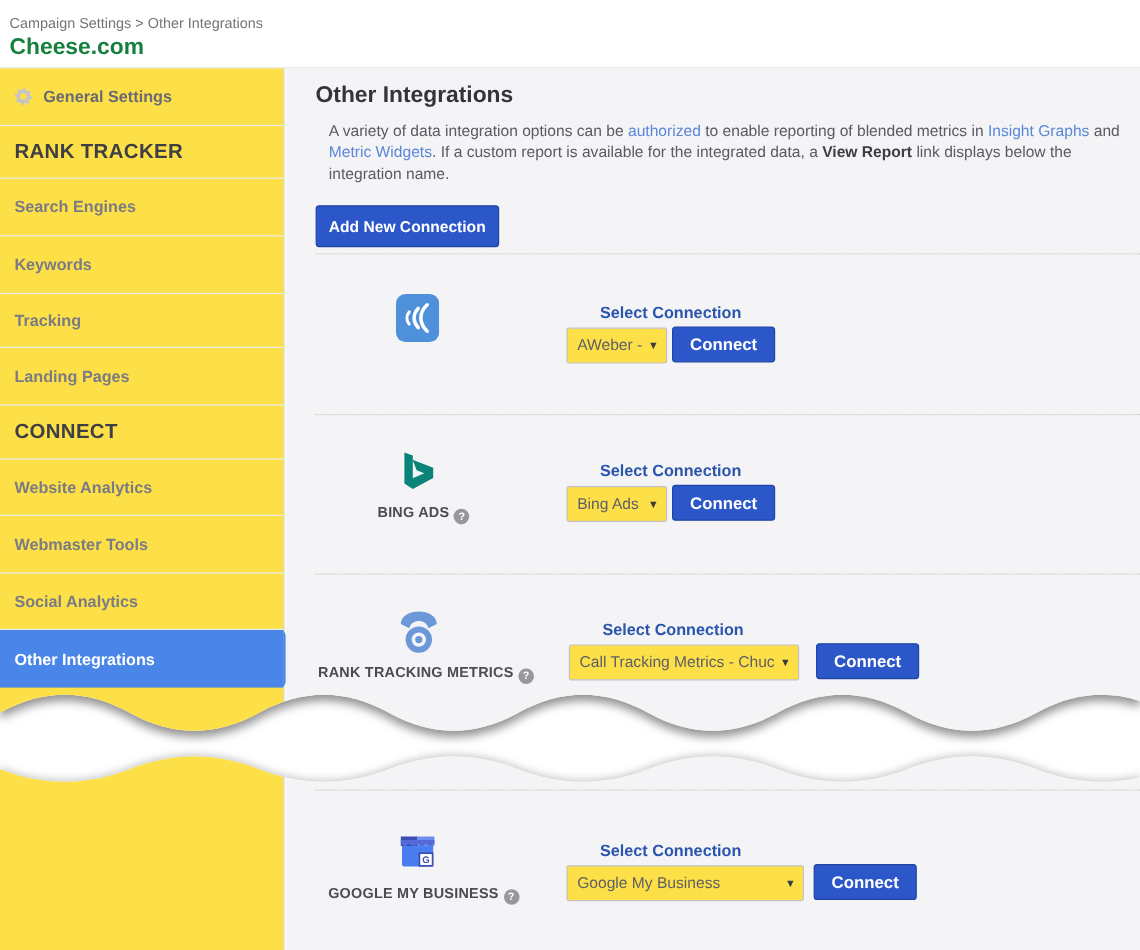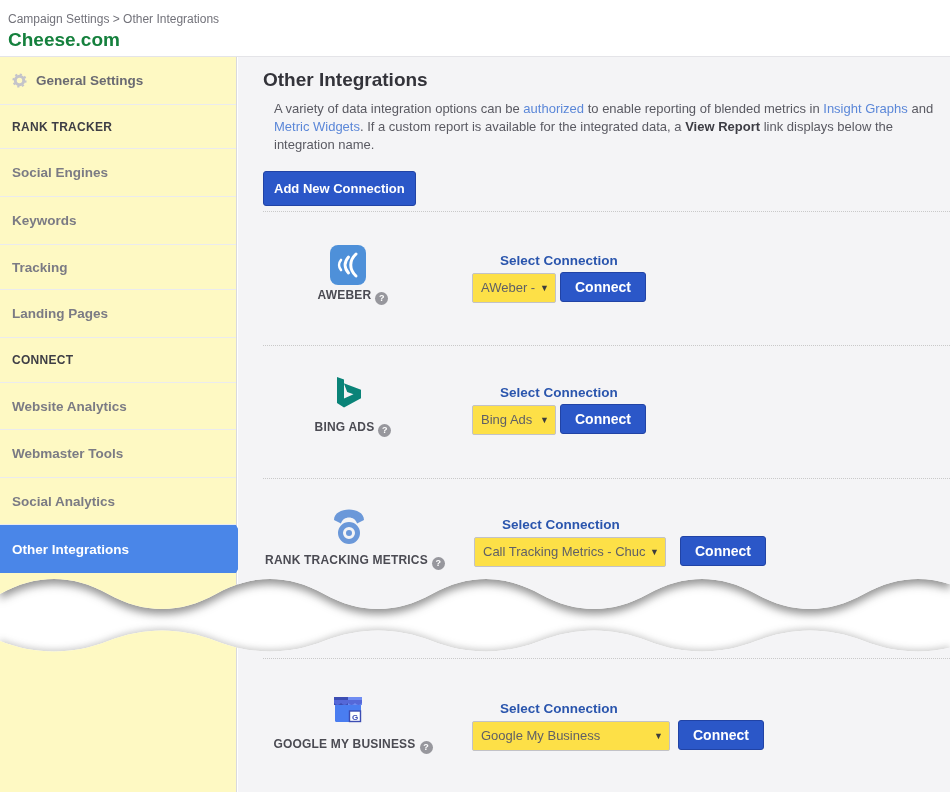--- a/index.html
+++ b/index.html
@@ -17,26 +17,26 @@
                  filter:drop-shadow(0 -2px 3px rgba(60,60,60,0.25)); }
   .bottom { position:relative; width:950px; height:177px; background:#fff;
             clip-path: path("M0,26 c36,14 72,14 108,0 c36,-14 72,-14 108,0 c36,14 72,14 108,0 c36,-14 72,-14 108,0 c36,14 72,14 108,0 c36,-14 72,-14 108,0 c36,14 72,14 108,0 c36,-14 72,-14 108,0 c36,14 72,14 108,0 V177 H0 Z"); }
 
   
   .hdr { position:absolute; top:0; left:0; width:950px; height:57px; background:#fff; border-bottom:1px solid #e4e4e8; }
   .crumb { position:absolute; top:12px; left:8px; font-size:12px; color:#72727a; }
   .title { position:absolute; top:29px; left:8px; font-size:19px; font-weight:bold; color:#15803d; }
 
   
-  .sidebar { position:absolute; top:57px; left:0; width:237px; bottom:0; background:#fef9c3; border-right:1px solid #d9d9de;text-align:right; }
+  .sidebar { position:absolute; top:57px; left:0; width:237px; bottom:0; background:#fde047; border-right:1px solid #d9d9de;text-align:right; }
   .sb-item { position:relative; height:47px; border-bottom:1px solid #ebebee; display:flex; align-items:center; padding-left:12px;
              font-size:13.5px; font-weight:bold; color:#7b7b84; cursor:pointer; }
   .sb-first { height:48px; color:#6a6a72; }
   .sb-first .lbl { margin-left:9px; }
-  .sb-sec { height:44px; font-size:12px; color:#3e3e45; letter-spacing:.3px; cursor:default; }
+  .sb-sec { height:44px; font-size:17px; color:#3e3e45; letter-spacing:.3px; cursor:default; }
   .sb-active { background:#4a86e8; color:#fff; height:48px; border-bottom:none; }
   .sb-active::after { content:""; position:absolute; right:-13px; top:0; width:0; height:0;
                       border-top:24px solid transparent; border-bottom:24px solid transparent; border-left:13px solid #4a86e8; }
   .sb-partial { border-bottom:none; }
 
   
   .main { position:absolute; top:57px; left:238px; width:712px; bottom:0; background:#f4f4f6; }
   .m-h1 { position:absolute; top:12px; left:25px; font-size:19px; font-weight:bold; color:#33333a; }
   .m-p { position:absolute; top:43px; left:36px; width:678px; font-size:13px; line-height:18px; color:#5a5a62; }
   .lnk { color:#5b87d8; cursor:pointer; }
@@ -72,21 +72,21 @@
 
     <div class="sidebar">
       <div class="sb-item sb-first">
         <svg width="15" height="15" viewBox="0 0 15 15">
           <circle cx="7.5" cy="7.5" r="4.2" fill="none" stroke="#c4c4ca" stroke-width="3"></circle>
           <circle cx="7.5" cy="7.5" r="6.2" fill="none" stroke="#c4c4ca" stroke-width="1.8" stroke-dasharray="2.2,2.6"></circle>
         </svg>
         <span class="lbl">General Settings</span>
       </div>
       <div class="sb-item sb-sec">RANK TRACKER</div>
-      <div class="sb-item" style="height:48px">Social Engines</div>
+      <div class="sb-item" style="height:48px">Search Engines</div>
       <div class="sb-item" style="height:48px">Keywords</div>
       <div class="sb-item" style="height:45px">Tracking</div>
       <div class="sb-item" style="height:48px">Landing Pages</div>
       <div class="sb-item sb-sec" style="height:45px">CONNECT</div>
       <div class="sb-item">Website Analytics</div>
       <div class="sb-item" style="height:48px">Webmaster Tools</div>
       <div class="sb-item">Social Analytics</div>
       <div class="sb-item sb-active">Other Integrations</div>
       <div class="sb-item sb-partial">Site Auditor</div>
     </div>
@@ -98,23 +98,20 @@
       <button class="btn-add">Add New Connection</button>
 
       <div class="divider" style="top:154px"></div>
 
       <svg class="int-icon" style="left:92px; top:188px" width="36" height="40" viewBox="0 0 36 40">
         <rect x="0" y="0" width="36" height="40" rx="8" fill="#4e90d9"></rect>
         <path d="M11,15 c-2.5,3 -2.5,7 0,10" fill="none" stroke="#fff" stroke-width="2.6" stroke-linecap="round"></path>
         <path d="M18.5,12 c-4.5,5 -4.5,11 0,16" fill="none" stroke="#fff" stroke-width="3" stroke-linecap="round"></path>
         <path d="M26,9 c-7,6.5 -7,15.5 0,22" fill="none" stroke="#fff" stroke-width="3" stroke-linecap="round"></path>
       </svg>
-      <div class="int-label" style="left:0; top:231px">
-        <span>AWEBER</span><span class="q-icon">?</span>
-      </div>
       <div class="sel-label" style="left:234px; top:196px">Select Connection</div>
       <div class="dd" style="left:234px; top:216px; width:84px">
         <span>AWeber -</span>
         <span class="caret">▼</span>
       </div>
       <button class="btn-connect" style="left:322px; top:215px">Connect</button>
 
       <div class="divider" style="top:288px"></div>
 
       <svg class="int-icon" style="left:96px; top:319px" width="30" height="38" viewBox="0 0 30 38">

